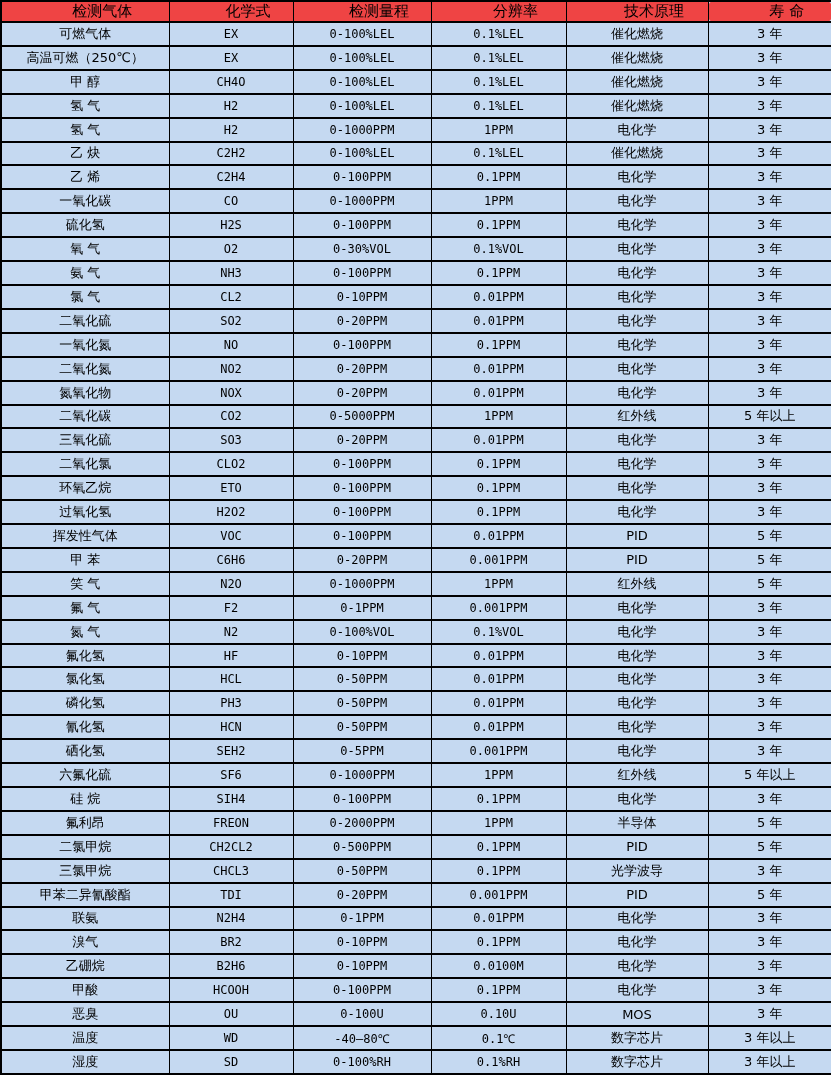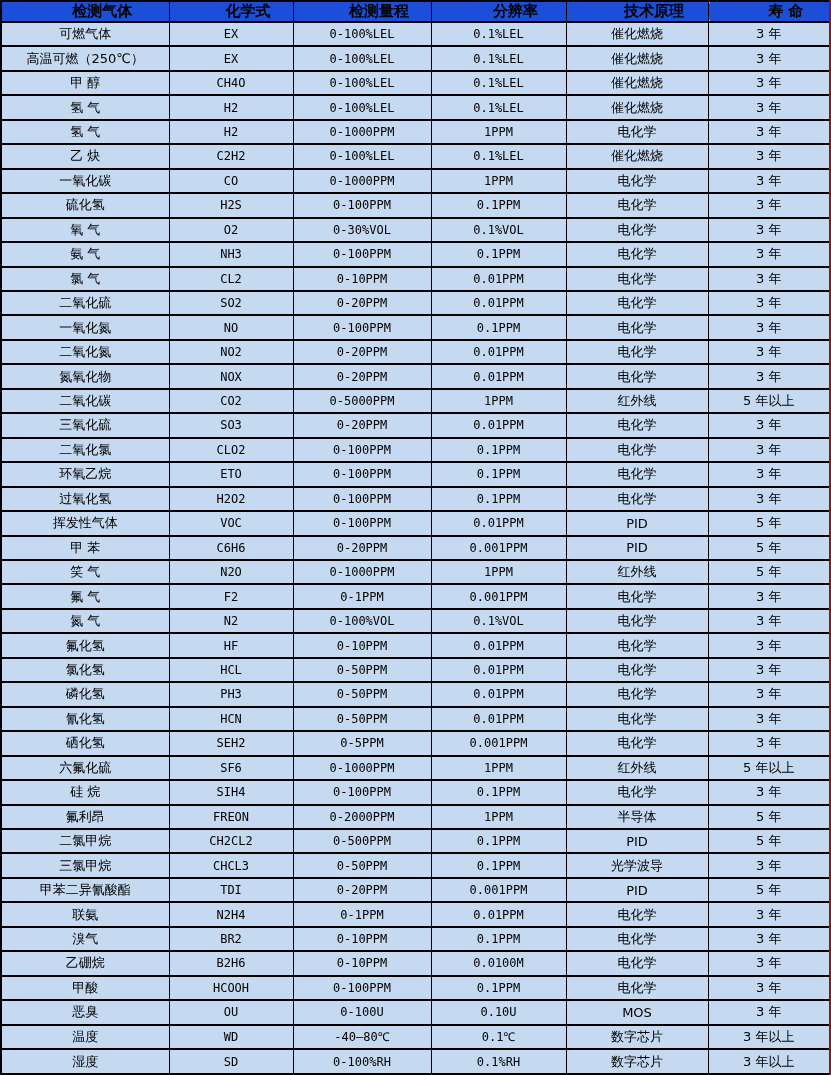--- a/index.html
+++ b/index.html
@@ -30,25 +30,25 @@
     vertical-align: middle;
     padding: 0 2px;
     overflow: hidden;
     white-space: nowrap;
     color: #000000;
     height: 19px;
   }
   table.gas-table th:first-child,
   table.gas-table td:first-child { border-left: 2px solid #000000; }
   table.gas-table th:last-child,
-  table.gas-table td:last-child { border-right: 6px solid #7f1d1d; border-radius: 6px; }
+  table.gas-table td:last-child { border-right: 2px solid #7f1d1d; border-radius: 6px; }
 
   table.gas-table th {
-    background: #1d4ed8;
-    font-weight: bold;
+    background: #ef4444;
+    font-weight: normal;
     font-size: 15px;
     padding-left: 36px;
   }
   table.gas-table td {
     background: #c5d9f1;
     font-size: 13px;
   }
   table.gas-table td.mono {
     font-family: "DejaVu Sans Mono", "Liberation Mono", monospace;
     font-size: 12px;
@@ -120,20 +120,28 @@
         </tr>
         <tr>
           <td>乙 炔</td>
           <td class="mono">C2H2</td>
           <td class="mono">0-100%LEL</td>
           <td class="mono">0.1%LEL</td>
           <td>催化燃烧</td>
           <td>3 年</td>
         </tr>
         <tr>
+          <td>乙 烯</td>
+          <td class="mono">C2H4</td>
+          <td class="mono">0-100PPM</td>
+          <td class="mono">0.1PPM</td>
+          <td>电化学</td>
+          <td>3 年</td>
+        </tr>
+        <tr>
           <td>一氧化碳</td>
           <td class="mono">CO</td>
           <td class="mono">0-1000PPM</td>
           <td class="mono">1PPM</td>
           <td>电化学</td>
           <td>3 年</td>
         </tr>
         <tr>
           <td>硫化氢</td>
           <td class="mono">H2S</td>

